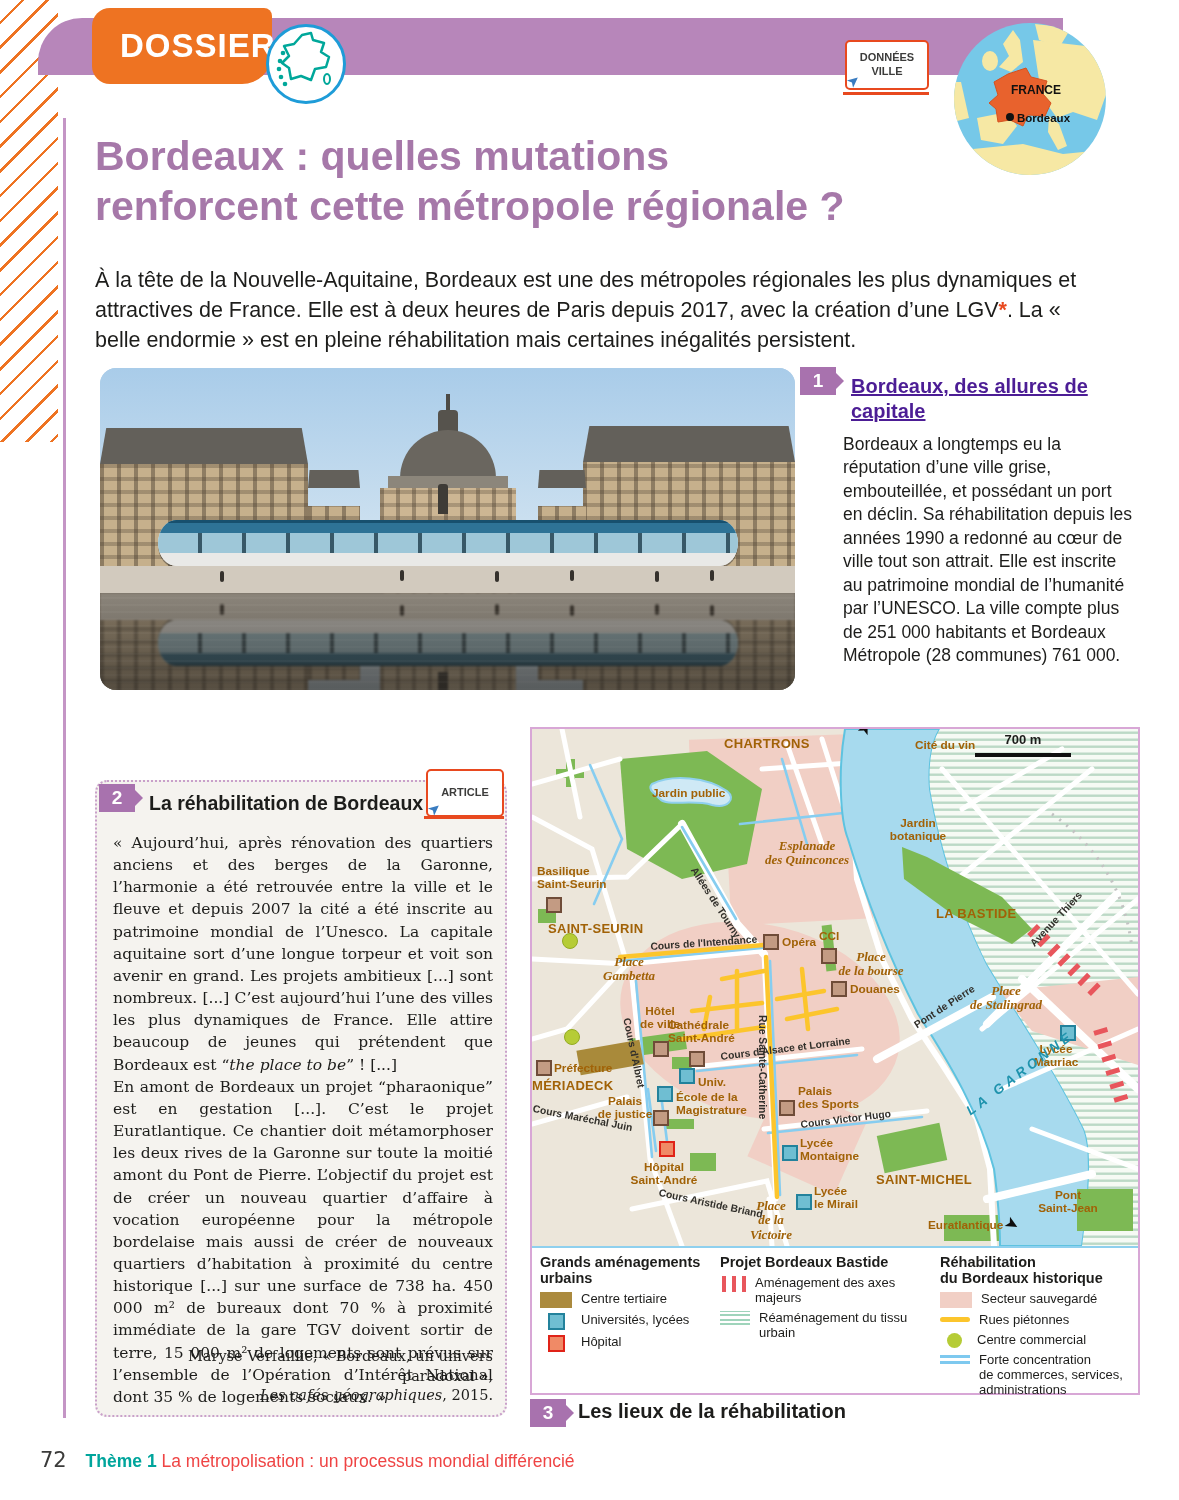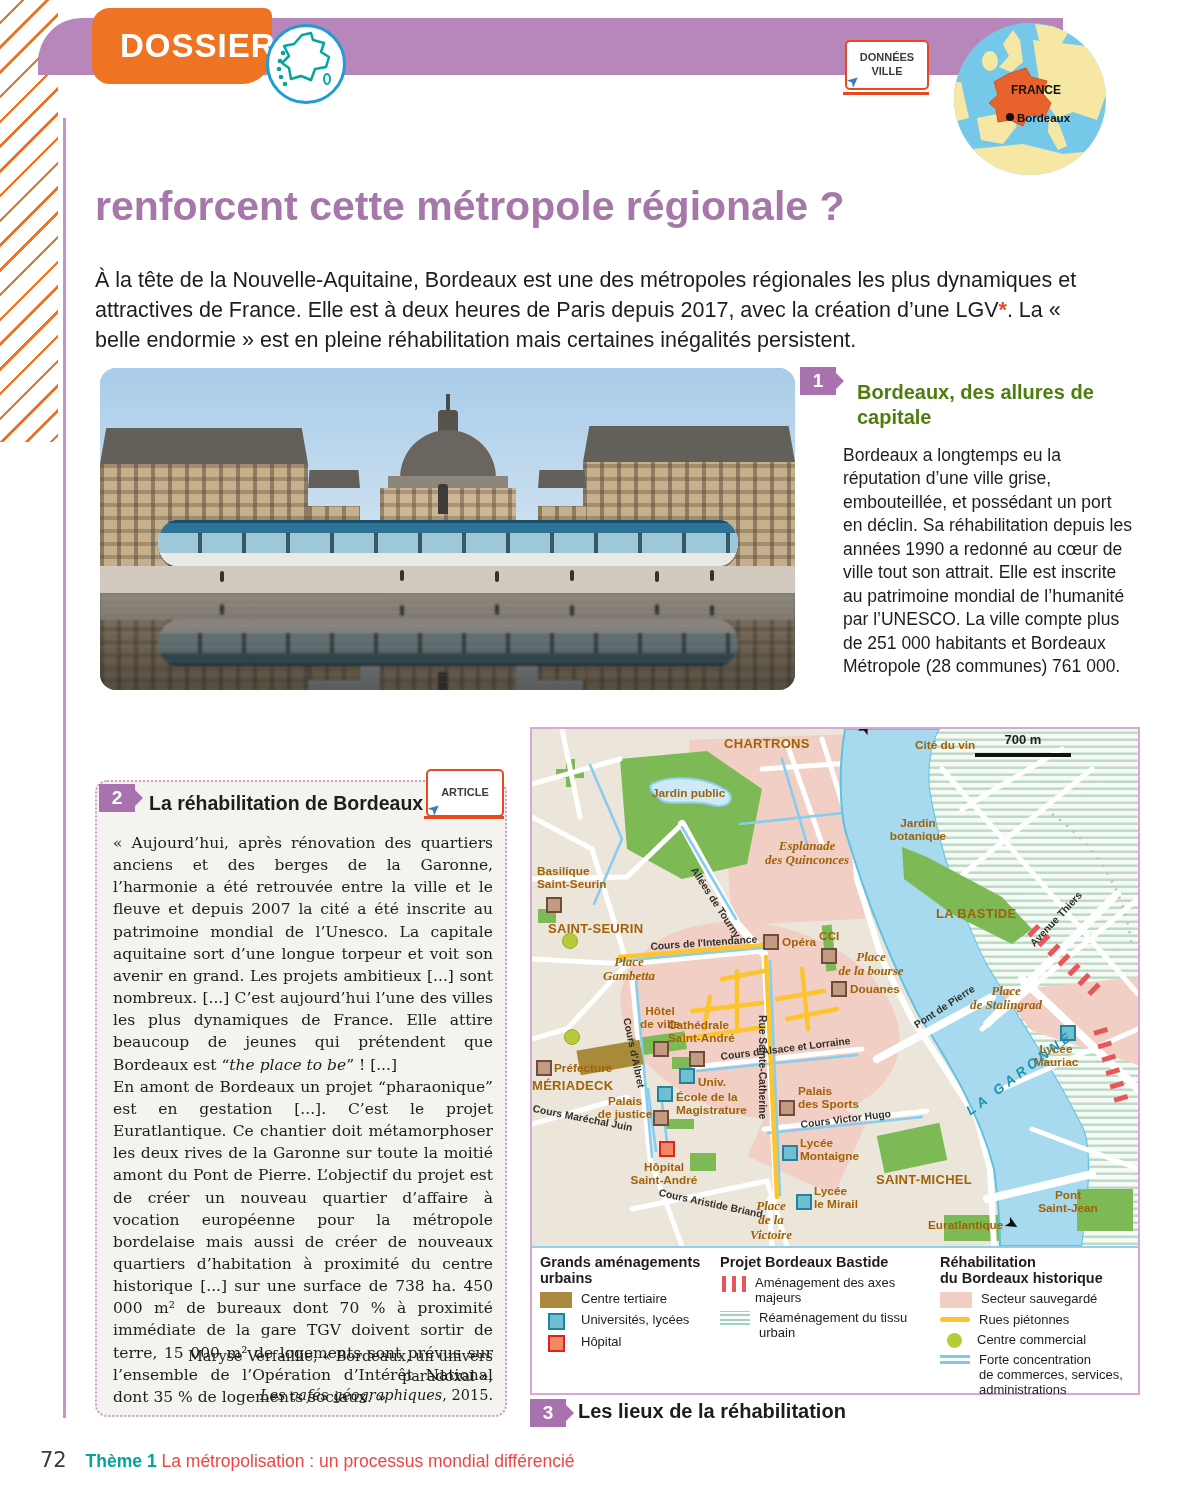--- a/index.html
+++ b/index.html
@@ -66,21 +66,21 @@
     repeating-linear-gradient(0deg,rgba(255,255,255,.05) 0 2px,rgba(0,0,0,0) 2px 7px);}
 
   
   .badge{position:absolute;width:36px;height:28px;background:#a872ae;color:#fff;font-weight:bold;font-size:19px;
     display:flex;align-items:center;justify-content:center;z-index:5;}
   .badge::after{content:"";position:absolute;right:-8px;top:6px;width:0;height:0;
     border-top:8px solid rgba(0,0,0,0);border-bottom:8px solid rgba(0,0,0,0);border-left:8px solid #a872ae;}
 
   
   .doc1{position:absolute;left:843px;top:366px;width:290px;}
-  .doc1 h3{margin:14px;font-size:20px;line-height:1.25;color:#4d7c0f;}
+  .doc1 h3{margin:8px;font-size:20px;line-height:1.25;color:#4c1d95;text-decoration:underline;}
   .doc1 p{margin:9px 0 0 0;font-size:17.5px;line-height:1.34;}
 
   
   .doc2{position:absolute;left:95px;top:780px;width:412px;height:637px;background:#f5f3ef;
     border:2px dotted #c9a0ca;border-radius:12px;box-sizing:border-box;}
   .doc2 h3{position:absolute;left:52px;top:10px;margin:0;font-size:19.5px;color:#1d1d1b;}
   .doc2 .art{position:absolute;left:16px;top:50px;width:380px;font-family:"DejaVu Serif",serif;
     font-size:15.5px;line-height:1.43;text-align:justify;}
   .doc2 .cite{position:absolute;left:16px;top:565px;width:380px;font-family:"DejaVu Serif",serif;
     font-size:14.5px;line-height:1.35;text-align:right;}
@@ -181,21 +181,21 @@
         <path d="M55,52 L73,46 L78,55 L94,59 L90,72 L98,81 L92,94 L75,93 L70,104 L57,98 L45,100 L43,87 L36,81 L45,73 L41,60 Z" fill="#e8622d" stroke="#d4531f" stroke-width="1"></path>
         <path d="M30,0 A110,110 0 0 0 30,154" fill="none" stroke="#ffffff" stroke-width="1.2" opacity="0.6"></path>
         <path d="M120,0 A110,110 0 0 1 124,154" fill="none" stroke="#ffffff" stroke-width="1.2" opacity="0.6"></path>
       </g>
       <text x="58" y="72" font-size="12" font-weight="bold" font-family="Liberation Sans,sans-serif" fill="#111">FRANCE</text>
       <circle cx="57" cy="95" r="4" fill="#111"></circle>
       <text x="64" y="100" font-size="11.5" font-weight="bold" font-family="Liberation Sans,sans-serif" fill="#111">Bordeaux</text>
     </svg>
   </div>
 
-  <h1 class="title"><br><span>renforcent cette métropole régionale ?</span></h1>
+  <h1 class="title"><span>Bordeaux : quelles mutations</span><br><span>renforcent cette métropole régionale ?</span></h1>
 
   <p class="intro"><span>À la tête de la Nouvelle-Aquitaine, Bordeaux est une des métropoles régionales les plus dynamiques et attractives de France. Elle est à deux heures de Paris depuis 2017, avec la création d’une LGV</span><span class="star">*</span><span>. La « belle endormie » est en pleine réhabilitation mais certaines inégalités persistent.</span></p>
 
   <div class="photo">
     <div class="scene" id="photo-scene">
       <div class="sky"></div>
       <div class="bldg b-left">
           <div class="roof"></div>
           <div class="facade"></div>
         </div>

